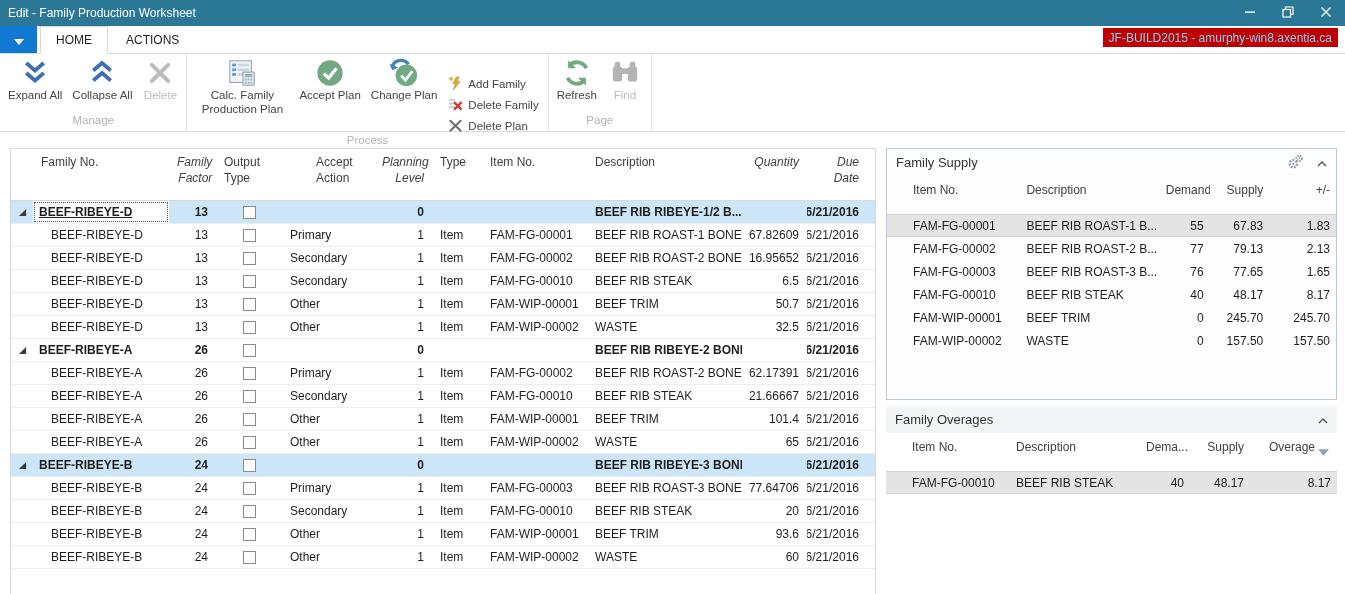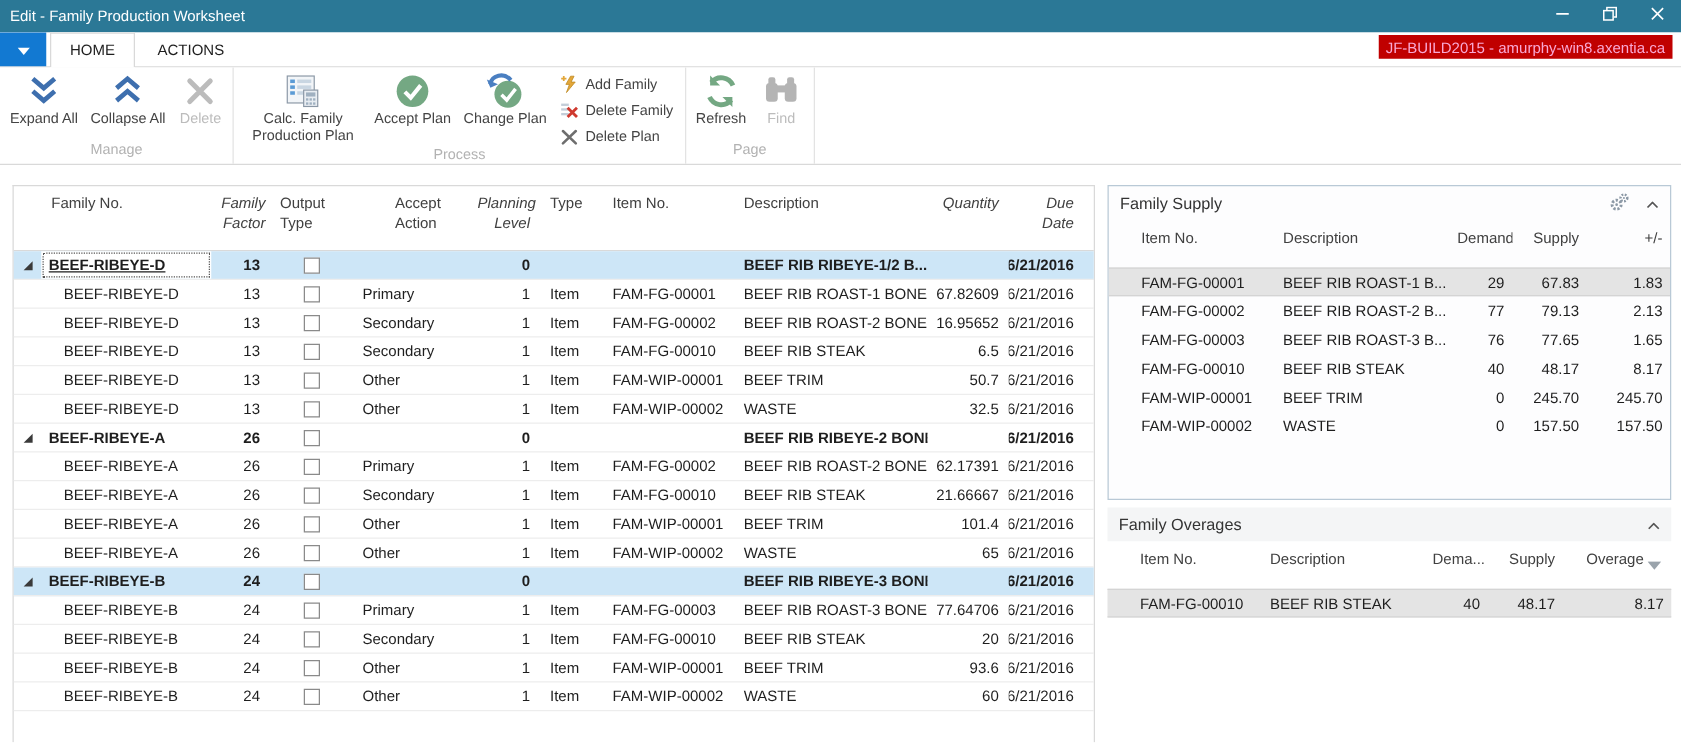--- a/index.html
+++ b/index.html
@@ -11,32 +11,32 @@
   .titlebar { position:absolute; top:0; left:0; right:0; height:26px; background:#2b7896; color:#fff; display:flex; align-items:center; }
   .title-text { padding-left:8px; font-size:12px; }
   .win-controls { margin-left:auto; display:flex; height:100%; }
   .win-btn { width:38px; display:flex; align-items:center; justify-content:center; }
 
   
   .tabrow { position:absolute; top:26px; left:0; right:0; height:28px; background:#fff; border-bottom:1px solid #d9d9d9; display:flex; align-items:flex-end; }
   .app-menu { align-self:stretch; width:37px; background:#1279d2; display:flex; align-items:center; justify-content:center; }
   .tab { height:26px; padding:0 15px; display:flex; align-items:center; font-size:12px; color:#1e1e1e; margin-left:3px; background:transparent; }
   .tab.active { height:28px; margin-bottom:-1px; background:#fff; border:1px solid #d9d9d9; border-bottom:1px solid #fff; }
-  .badge { position:absolute; top:28px; right:7px; height:19px; background:#c00000; color:#f9a8d4; font-size:12px; display:flex; align-items:center; padding:0 6px; }
+  .badge { position:absolute; top:28px; right:7px; height:19px; background:#c00000; color:#7dd3fc; font-size:12px; display:flex; align-items:center; padding:0 6px; }
 
   
   .ribbon { position:absolute; top:54px; left:0; right:0; height:78px; background:#fff; border-bottom:1px solid #d9d9d9; display:flex; }
   .ribbon-group { display:flex; flex-direction:column; border-right:1px solid #e3e3e3; padding:1px 3px 0; }
   .btnrow { display:flex; flex:1; align-items:flex-start; }
   .rbtn { display:flex; flex-direction:column; align-items:center; padding:2px 5px 0; min-width:46px; max-width:104px; cursor:default; }
   .ricon { height:32px; display:flex; align-items:center; justify-content:center; }
   .rlabel { font-size:11.5px; line-height:1.18; text-align:center; color:#444; }
   .rbtn.disabled .rlabel { color:#bcbcbc; }
   .glabel { text-align:center; font-size:11.5px; color:#b2b2b2; height:17px; }
-  .smallcol { display:flex; flex-direction:column; padding:4px 6px 0; gap:4px; }
+  .smallcol { display:flex; flex-direction:column; padding:4px 6px 0; gap:4px;margin-top:16px; }
   .sbtn { display:flex; align-items:center; gap:5px; font-size:11.5px; color:#444; height:17px; white-space:nowrap; }
   .sicon { width:15px; height:15px; display:inline-flex; align-items:center; justify-content:center; }
 
   
   .grid { position:absolute; left:10px; top:148px; width:866px; bottom:0; background:#fff; border:1px solid #d9d9d9; border-bottom:none; }
   .ghead { display:flex; height:52px; border-bottom:1px solid #d9d9d9; }
   .hcell { font-size:12px; color:#404040; padding:6px 8px 0; overflow:visible; line-height:1.3; }
   .hspan { display:inline-block; }
   .grow { display:flex; height:23px; border-bottom:1px solid #ededed; align-items:flex-start; font-size:12px; color:#1e1e1e; }
   .grow.sel { background:#cde6f7; }
@@ -543,21 +543,21 @@
         <div class="pcell al pad-item" style="width: 134px;">Item No.</div>
         <div class="pcell al" style="width: 140px;">Description</div>
         <div class="pcell ar" style="width: 50px;">Demand</div>
         <div class="pcell ar" style="width: 60px;">Supply</div>
         <div class="pcell ar" style="width: 67px;">+/-</div>
       </div>
     <div class="prows" id="supply-body">
         <div class="prow psel">
           <div class="pcell al pad-item" style="width: 134px;">FAM-FG-00001</div>
           <div class="pcell al" style="width: 140px;">BEEF RIB ROAST-1 B...</div>
-          <div class="pcell ar" style="width: 50px;">29</div>
+          <div class="pcell ar" style="width: 50px;">55</div>
           <div class="pcell ar" style="width: 60px;">67.83</div>
           <div class="pcell ar" style="width: 67px;">1.83</div>
         </div>
         <div class="prow">
           <div class="pcell al pad-item" style="width: 134px;">FAM-FG-00002</div>
           <div class="pcell al" style="width: 140px;">BEEF RIB ROAST-2 B...</div>
           <div class="pcell ar" style="width: 50px;">77</div>
           <div class="pcell ar" style="width: 60px;">79.13</div>
           <div class="pcell ar" style="width: 67px;">2.13</div>
         </div>

